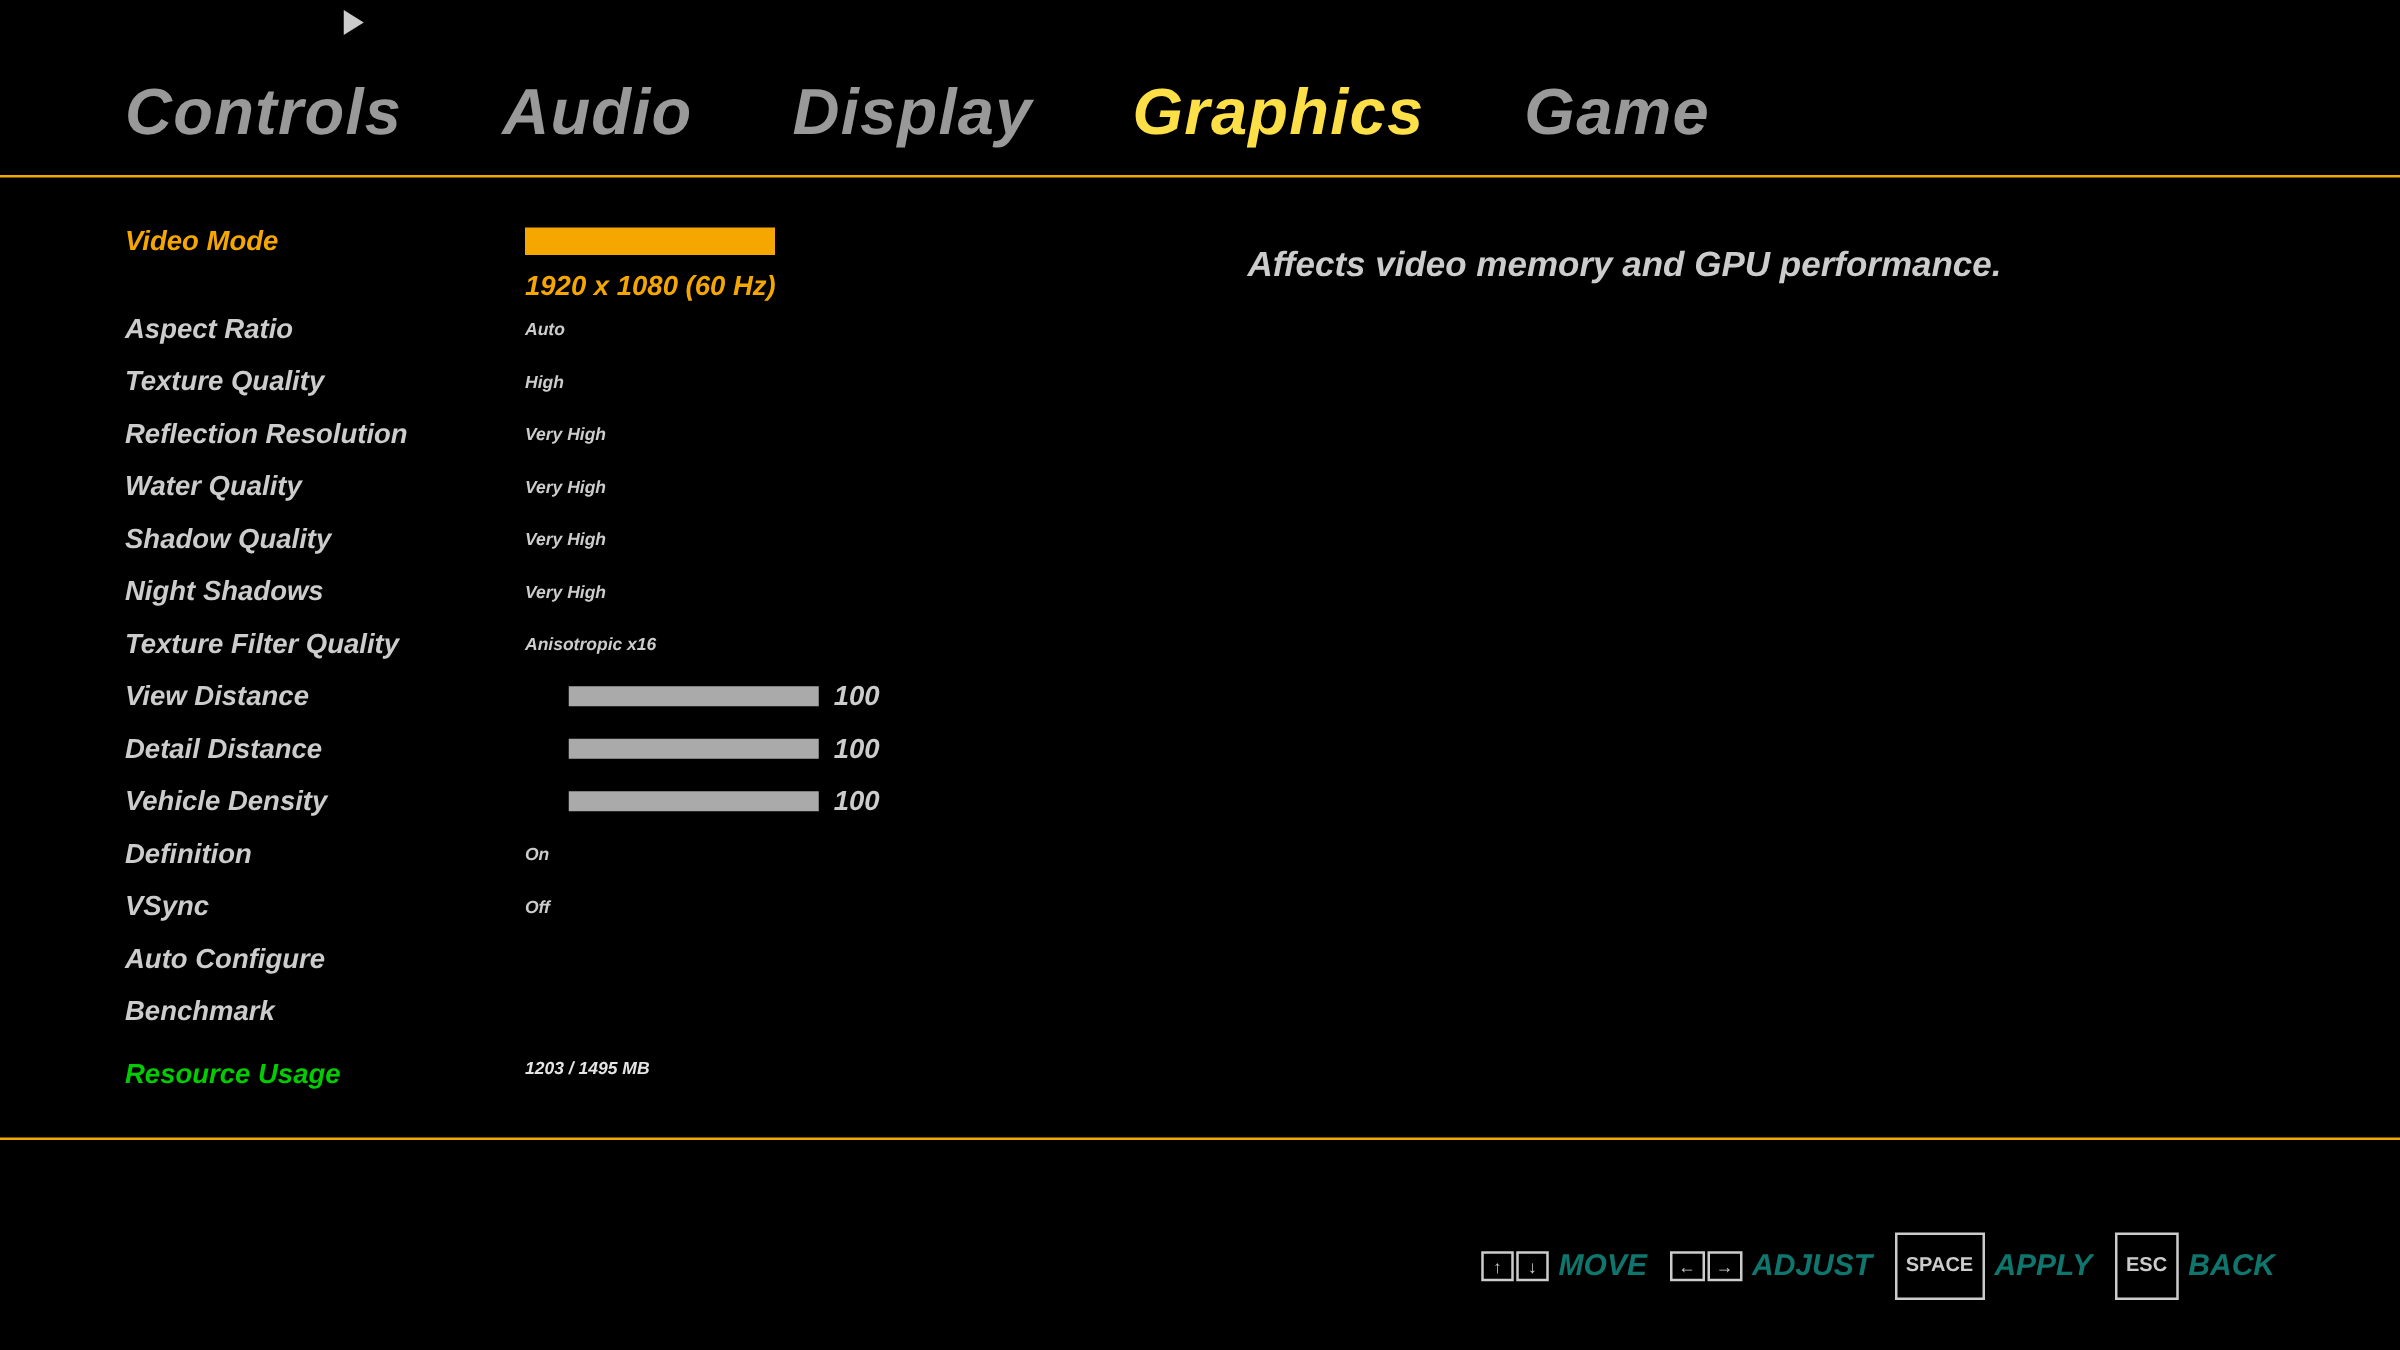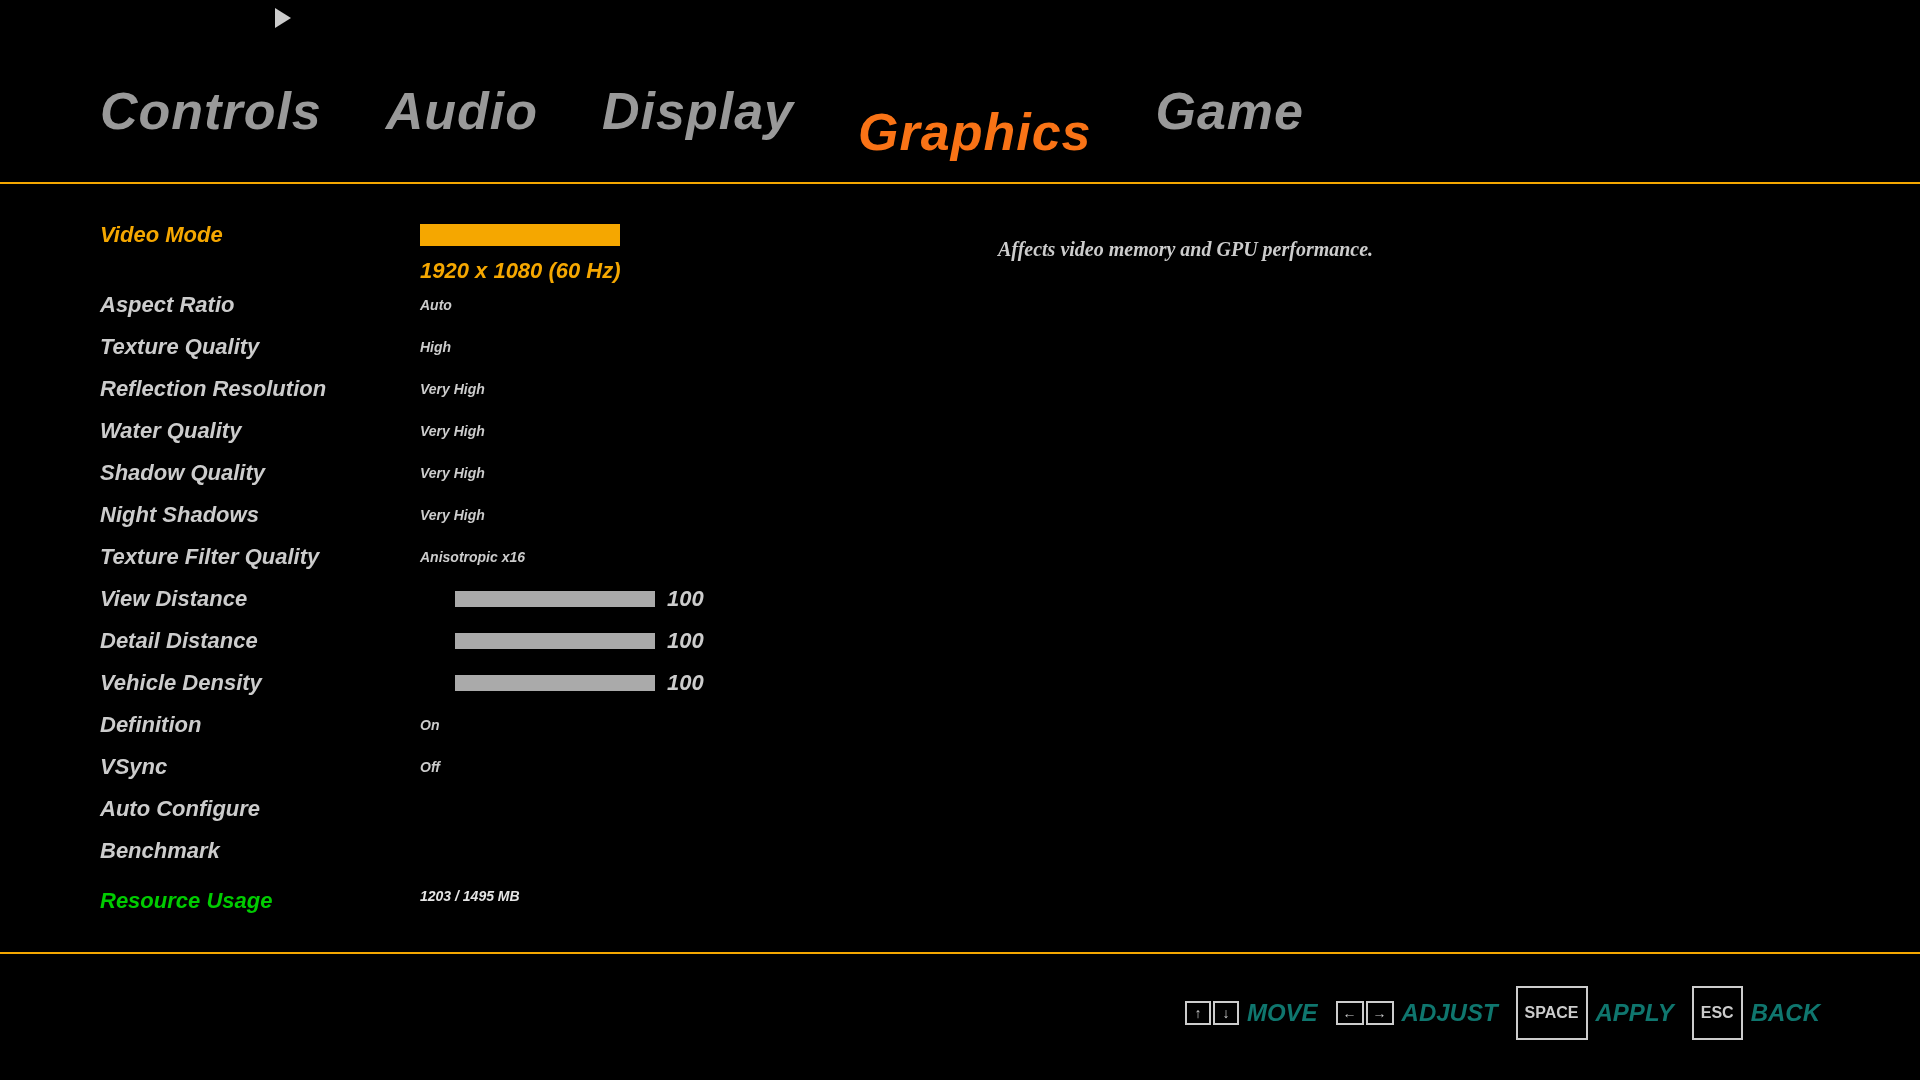--- a/index.html
+++ b/index.html
@@ -22,36 +22,35 @@
       height: 0;
       border-top: 10px solid transparent;
       border-bottom: 10px solid transparent;
       border-left: 16px solid #ccc;
       transform: rotate(0deg);
     }
 
     .nav-bar {
       display: flex;
       align-items: center;
-      gap: 64px;
+      gap: 80px;
       padding: 60px 100px 20px 100px;
     }
 
     .nav-item {
       font-size: 52px;
       font-weight: bold;
       color: #999;
       letter-spacing: 1px;
       cursor: pointer;
       font-style: italic;
     }
 
     .nav-item.active {
-      color: #f97316;
-      margin-top: 42px;
+      color: #fde047;
     }
 
     .divider {
       height: 2px;
       background: #f5a700;
       margin: 0 0 0 0;
     }
 
     .content {
       display: flex;
@@ -144,26 +143,25 @@
       color: #ccc;
       font-style: italic;
     }
 
     .info-panel {
       flex: 1;
       padding-top: 10px;
     }
 
     .info-text {
-      font-size: 20px;
+      font-size: 28px;
       color: #ccc;
       font-style: italic;
       font-weight: bold;
       margin-top: 14px;
-      font-family: Liberation Serif, serif;
     }
 
     .resource-row {
       display: flex;
       align-items: flex-start;
       padding: 16px 0 8px 0;
     }
 
     .bottom-divider {
       height: 2px;

